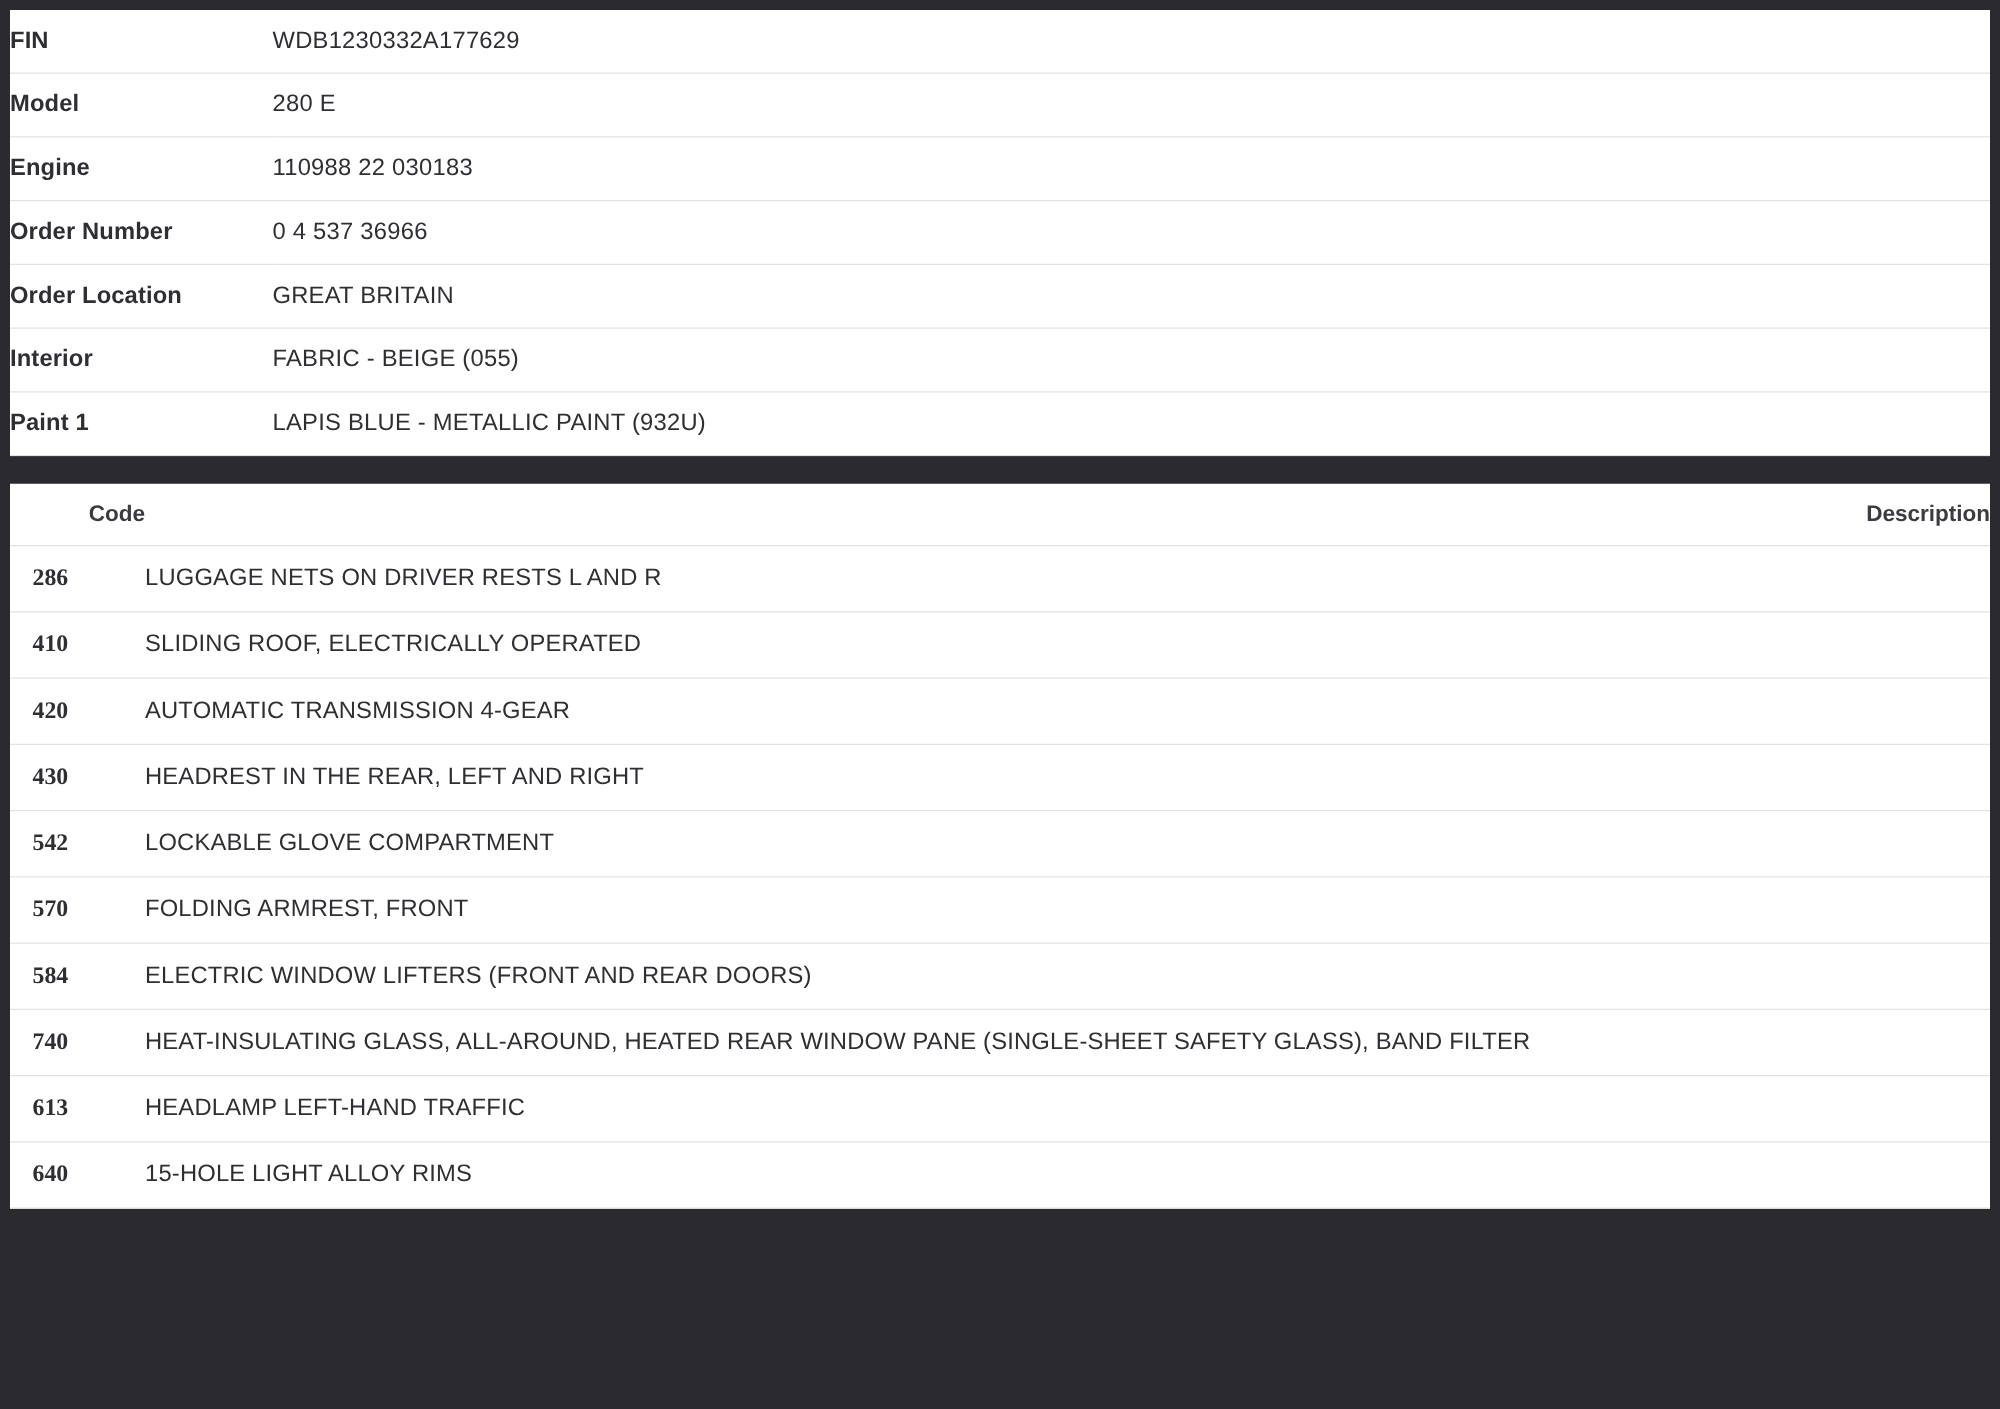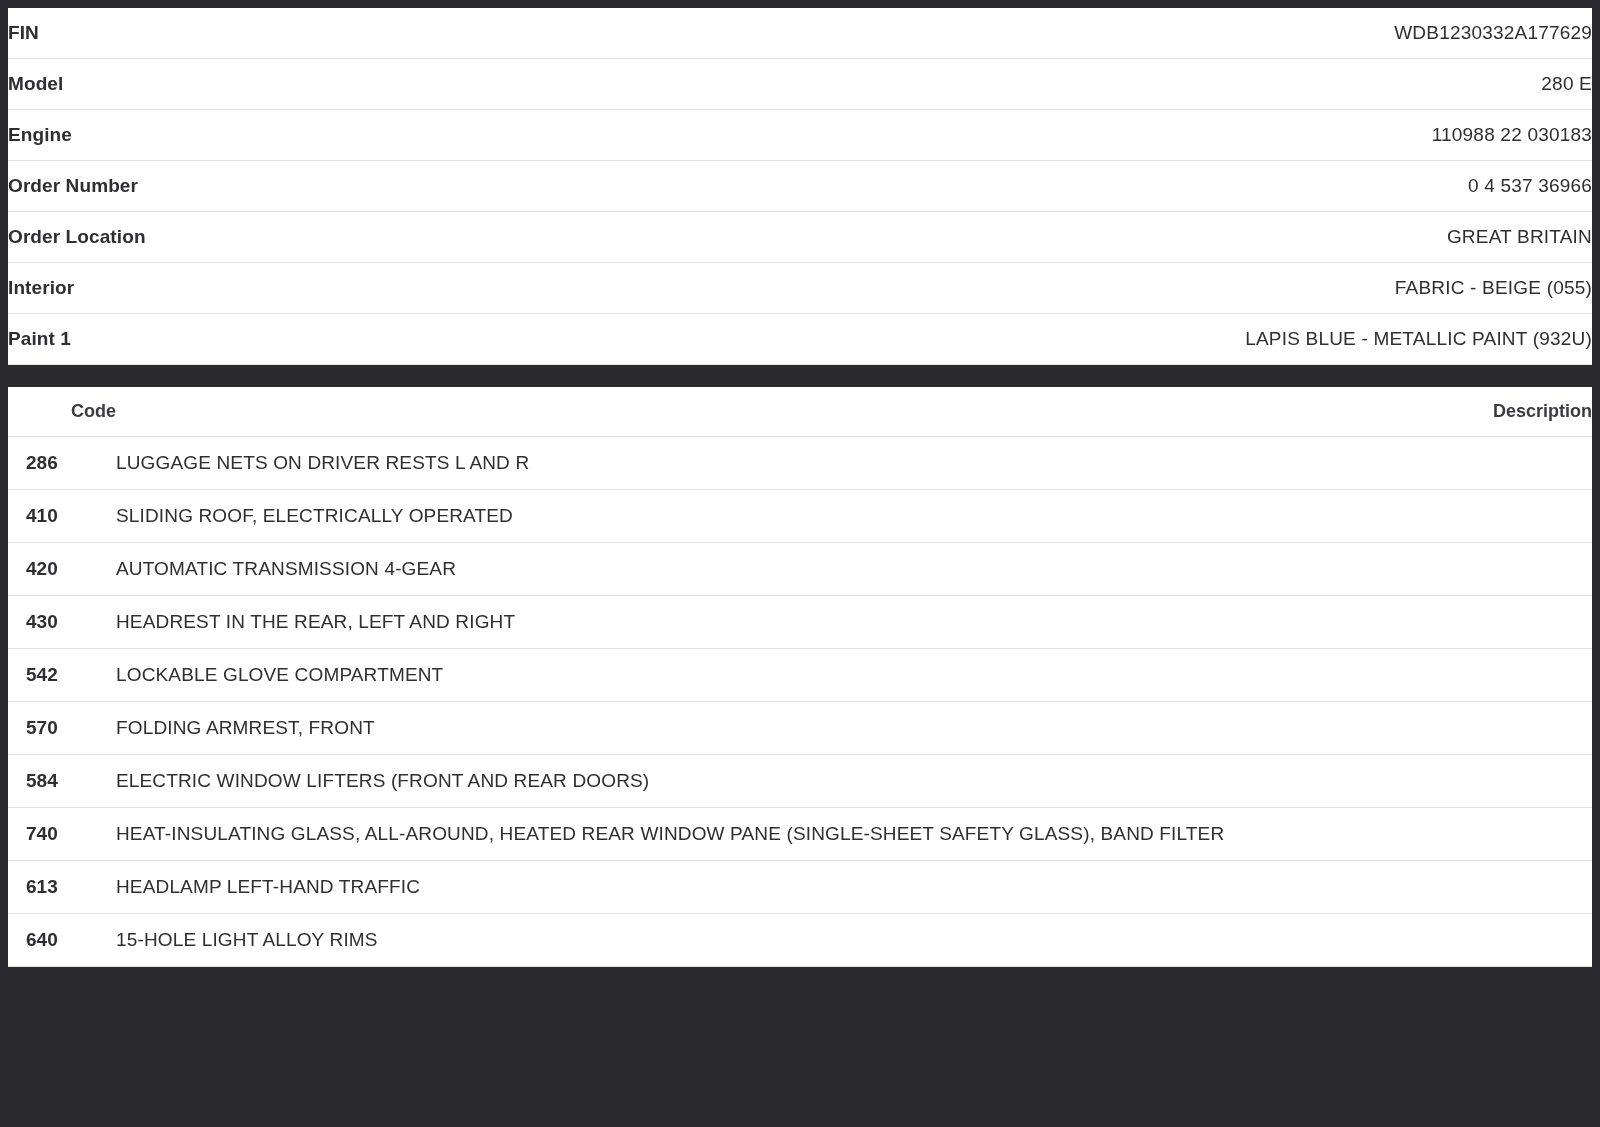--- a/index.html
+++ b/index.html
@@ -43,21 +43,20 @@
   td.spec-label {
     width: 210px;
     padding-left: 16px;
     font-weight: bold;
     color: #3c3c40;
     letter-spacing: .1px;
   }
   td.spec-value {
     color: #2f2f33;
     letter-spacing: .2px;
-    text-align: right;
   }
   .divider {
     height: 22px;
     background: #2b2b2f;
   }
   
   table.codes tr {
     border-bottom: 1px solid #e3e3e3;
   }
   table.codes th {
@@ -74,20 +73,21 @@
   }
   table.codes td {
     padding: 15px 0 15px 0;
     font-size: 19px;
     color: #2f2f33;
     vertical-align: middle;
   }
   td.code-cell {
     font-weight: bold;
     color: #3c3c40;
+    font-family: Liberation Serif, serif;
   }
   td.desc-cell {
     letter-spacing: .15px;
   }
 </style>
 </head>
 <body>
 
 <div class="page">
 

